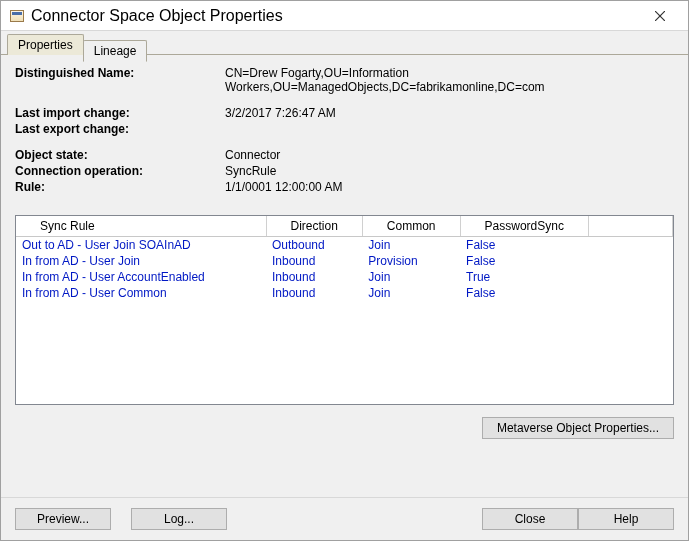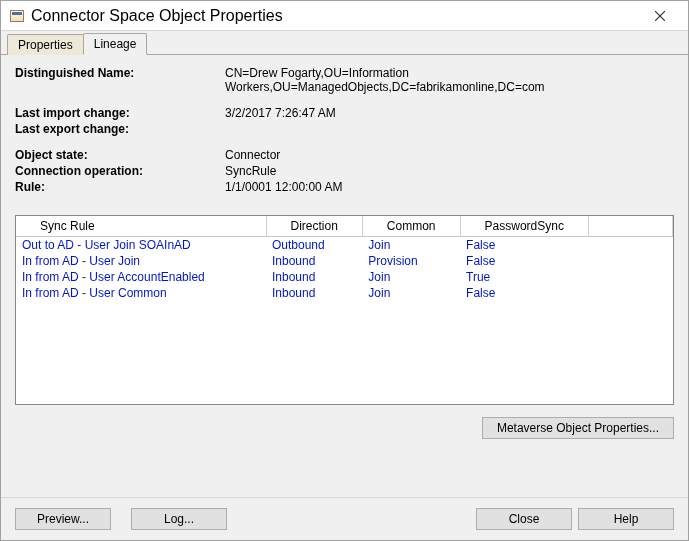--- a/index.html
+++ b/index.html
@@ -53,21 +53,21 @@
     background:#ece9d8;
     margin-right:-1px;
     position:relative; top:1px;
     cursor:default;
     border-radius:2px 2px 0 0;
   }
   .tab.active {
     background:#f0f0f0;
     border-bottom:1px solid #f0f0f0;
     z-index:2;
-    top:1px;
+    top:8px;
   }
 
   .content {
     flex:1;
     background:#f0f0f0;
     padding:10px 14px 8px 14px;
     display:flex; flex-direction:column;
   }
   .row { display:flex; margin:1px 0; }
   .lbl { width:210px; font-weight:bold; }
@@ -110,21 +110,21 @@
   }
   .btn.wide { min-width:160px; }
 
   .footer {
     border-top:1px solid #d8d8d8;
     background:#f0f0f0;
     padding:10px 14px;
     display:flex; align-items:center;
   }
   .footer .left { display:flex; gap:20px; }
-  .footer .right { margin-left:auto; display:flex; gap:6px; }
+  .footer .right { margin-left:auto; display:flex; }
   .btn.fw { min-width:96px; }
 </style>
 </head>
 <body>
 
 <div class="window">
 
   <div class="titlebar">
     <span class="sysicon">
         <span class="box"></span>

